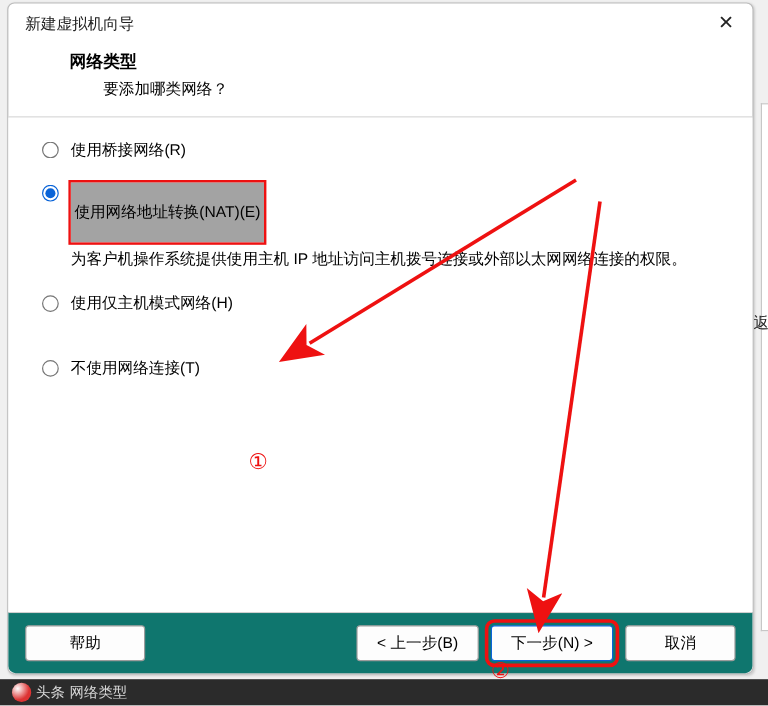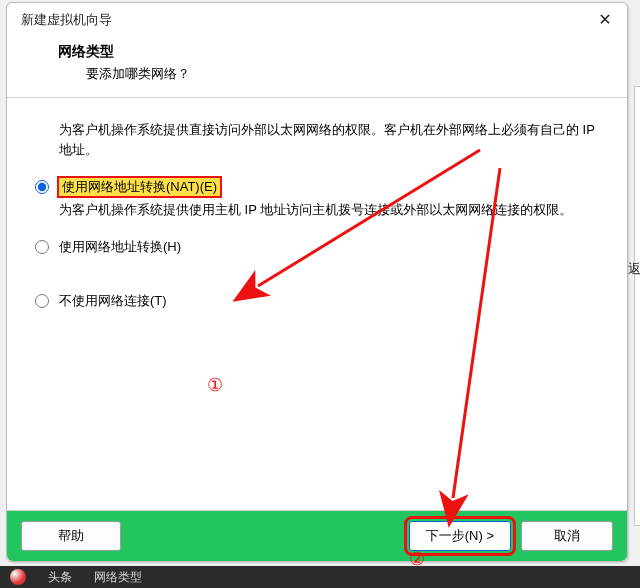--- a/index.html
+++ b/index.html
@@ -51,40 +51,40 @@
     position: relative;
   }
   .group-label { font-size: 13px; margin-bottom: 10px; }
   .opt { margin: 0 0 18px 6px; }
   .opt .row { display: flex; align-items: flex-start; gap: 6px; }
   .opt input[type=radio] { margin: 2px 4px 0 0; accent-color: #0a64d8; width:14px; height:14px;}
   .opt .lbl { font-size: 13px; }
   .opt .desc { margin: 4px 0 0 24px; font-size: 13px; line-height: 1.55; color:#000; }
   .opt.nat .lbl {
     display: inline-block;
-    padding: 0 3px;
+    padding: 16px 3px;
     outline: 2px solid #e11;
-    background: #fde047;
+    background: #a3a3a3;
   }
   .opt.nat .row { position: relative; }
   .anno1 {
     position: absolute;
     left: 200px; top: 276px;
     color: #e11; font-size: 18px; font-weight: normal;
   }
   .anno2 {
     position: absolute;
     left: 402px; top: 450px;
     color: #e11; font-size: 18px;
   }
   .buttons {
     border-top: 1px solid #d0d0d0;
     padding: 10px 14px;
     display: flex; align-items: center; gap: 10px;
-    background: #22c55e;
+    background: #0f766e;
     border-radius: 0 0 6px 6px;
   }
   .spacer { flex: 1; }
   button.btn {
     font-family: inherit;
     font-size: 13px;
     padding: 5px 16px;
     background: #fdfdfd;
     border: 1px solid #9c9c9c;
     border-radius: 3px;
@@ -106,21 +106,21 @@
   }
   .sidepanel-ret {
     position: absolute;
     right: -1px; top: 260px;
     font-size: 13px; color:#222;
   }
   .footer {
     position: absolute;
     left: 0; bottom: 0; width: 640px; height: 22px;
     background: #2b2b2b; color: #d8d8d8;
-    display: flex; align-items: center; gap: 22px;
+    display: flex; align-items: center; gap: 4px;
     padding: 0 10px; font-size: 12px;
   }
   .footer .avatar {
     width: 16px; height: 16px; border-radius: 50%;
     background: radial-gradient(circle at 30% 30%, #fff, #d33 60%);
   }
   svg.arrows {
     position: absolute; left:0; top:0; width:640px; height:560px;
     pointer-events:none;
   }
@@ -138,52 +138,56 @@
   </div>
 
   <div class="header">
     <div class="ht">网络类型</div>
     <div class="hs">要添加哪类网络？</div>
   </div>
 
   <div class="content">
 
     <div class="opt">
-      <div class="desc">为客户机操作系统提供直接访问外部以太网网络的权限。客户机在外部网络上必须有自己的 IP 地址。</div>
+      <label class="row">
+        <input type="radio" name="net" style="">
+        <span class="lbl">使用桥接网络(R)</span>
+      </label>
     </div>
 
     <div class="opt nat">
       <label class="row">
         <input type="radio" name="net" checked="" style="">
         <span class="lbl">使用网络地址转换(NAT)(E)</span>
       </label>
       <div class="desc">为客户机操作系统提供使用主机 IP 地址访问主机拨号连接或外部以太网网络连接的权限。</div>
     </div>
 
     <div class="opt">
       <label class="row">
         <input type="radio" name="net" style="">
-        <span class="lbl">使用网络地址转换(H)</span>
+        <span class="lbl">使用仅主机模式网络(H)</span>
       </label>
     </div>
 
     <div class="opt" style="margin-top:36px;">
       <label class="row">
         <input type="radio" name="net" style="">
         <span class="lbl">不使用网络连接(T)</span>
       </label>
     </div>
 
     <div class="anno1">①</div>
     <div class="anno2">②</div>
   </div>
 
   <div class="buttons">
     <button class="btn help">帮助</button>
     <div class="spacer"></div>
+    <button class="btn">&lt; 上一步(B)</button>
     <button class="btn next">下一步(N) &gt;</button>
     <button class="btn">取消</button>
   </div>
 </div>
 
 <svg class="arrows">
   <defs>
     <marker id="ah" markerWidth="12" markerHeight="12" refX="2" refY="5" orient="auto">
       <path d="M0,0 L12,5 L0,10 L3,5 Z" fill="#e11"></path>
     </marker>

